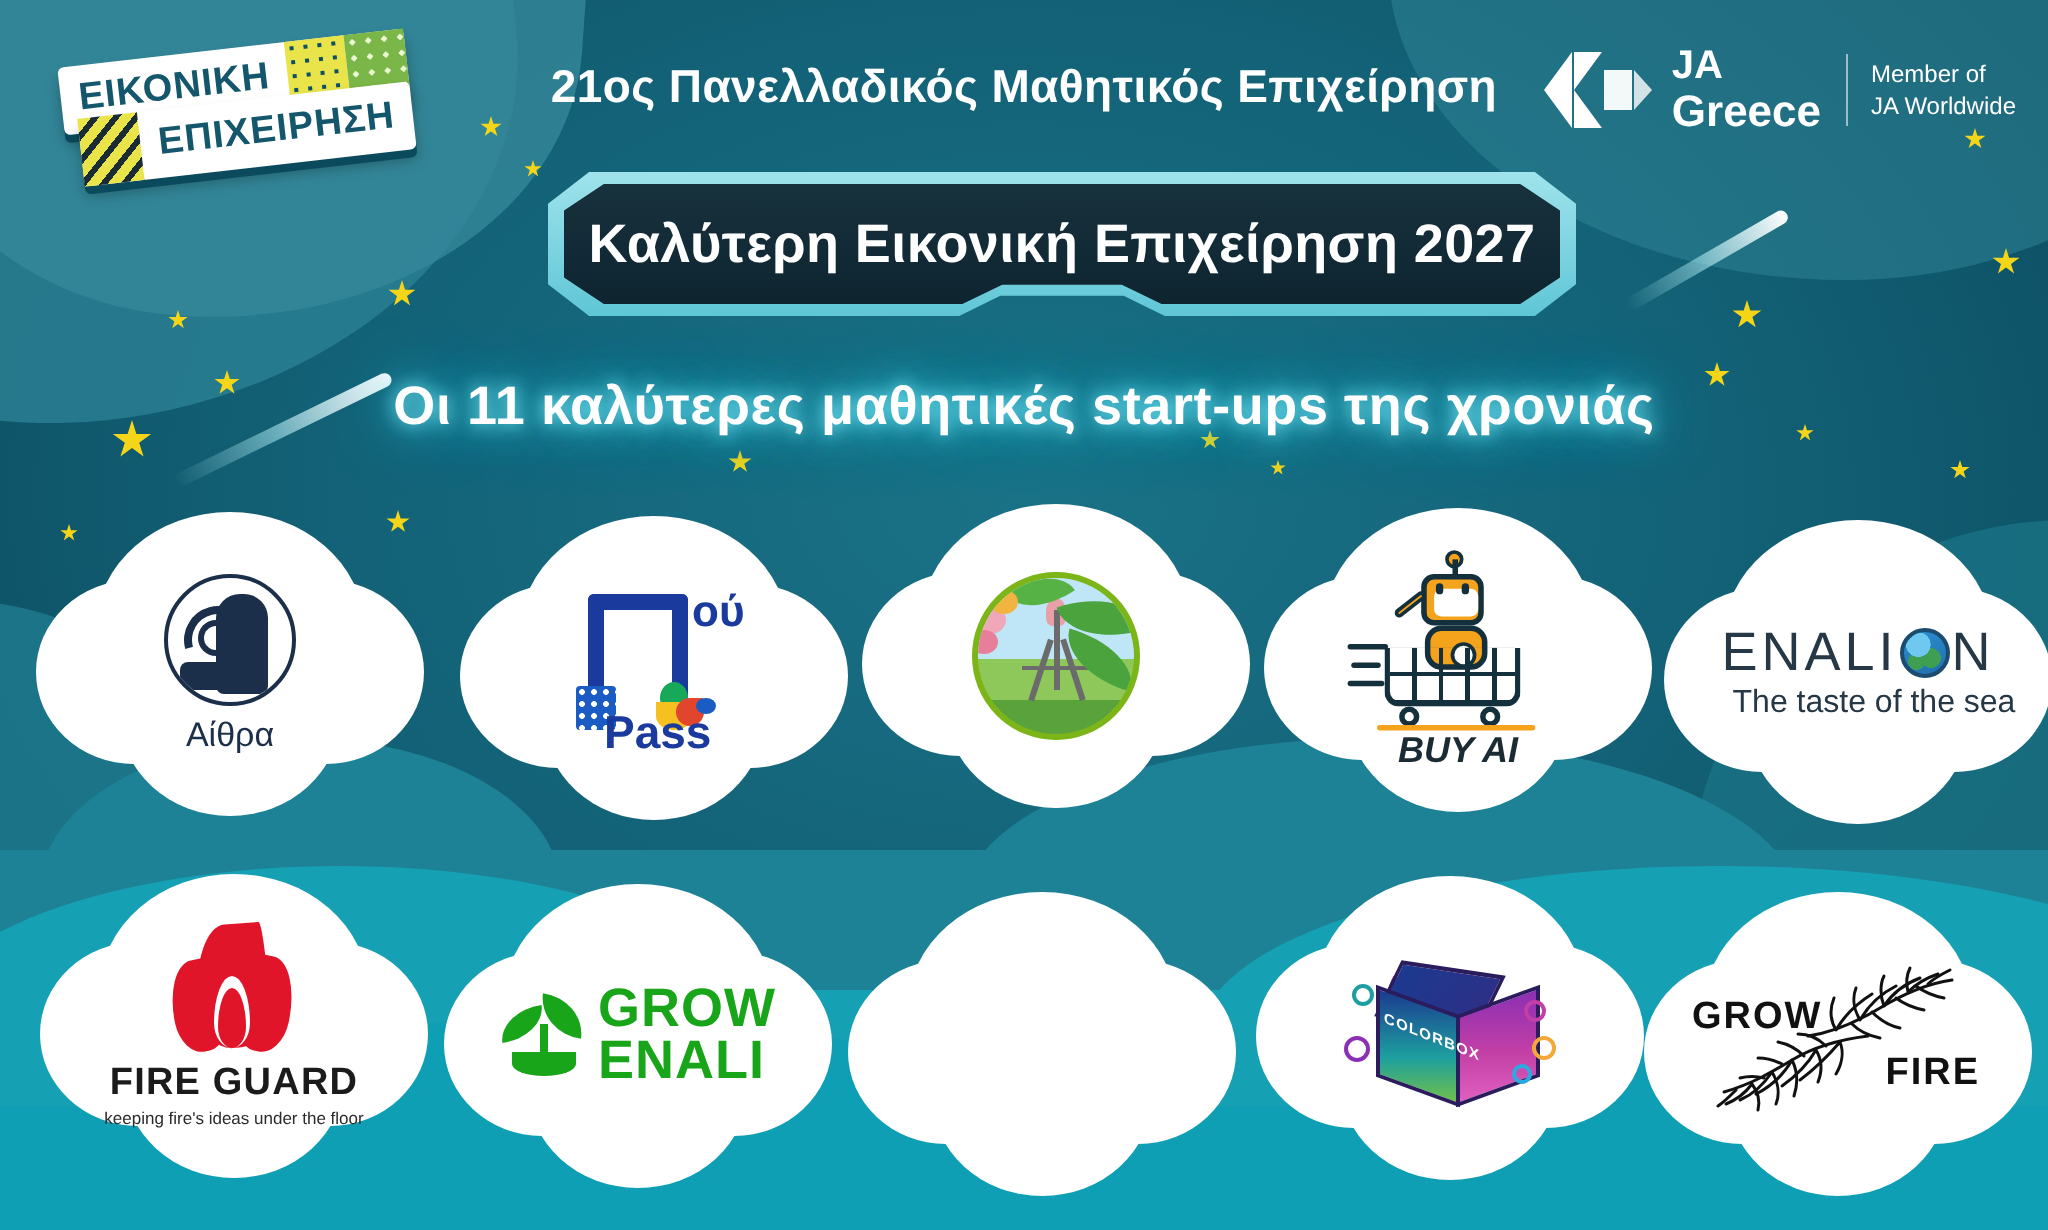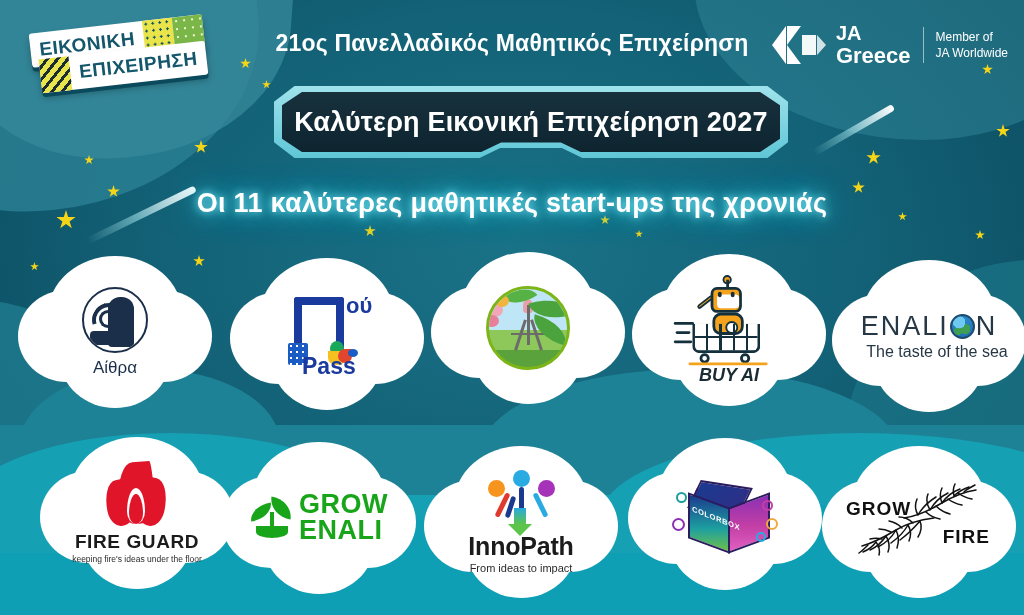--- a/index.html
+++ b/index.html
@@ -635,21 +635,21 @@
       <div class="cloud-content" style="width:178px;">
         <div class="enalion-row">
           <span class="enalion-txt">ENALI</span>
           <span class="globe"></span>
           <span class="enalion-txt">N</span>
         </div>
         <div class="enalion-sub">The taste of the sea</div>
       </div>
     </div>
 
-    <div class="cloud" style="left:40px; top:437px;">
+    <div class="cloud" style="left:20px; top:437px;">
       <div class="puff p1"></div>
         <div class="puff p2"></div>
         <div class="puff p3"></div>
         <div class="puff p4"></div>
       <div class="cloud-content">
         <div class="flame">
           <i class="f2"></i>
             <i class="f3"></i>
             <i class="f1"></i>
             <i class="f4"></i>
@@ -679,34 +679,20 @@
           </div>
         </div>
       </div>
     </div>
 
     <div class="cloud" style="left:424px; top:446px;">
       <div class="puff p1"></div>
         <div class="puff p2"></div>
         <div class="puff p3"></div>
         <div class="puff p4"></div>
-      <div class="cloud-content">
-        <div class="ip-art">
-          <div class="ip-dot l"></div>
-            <div class="ip-dot c"></div>
-            <div class="ip-dot r"></div>
-          <div class="ip-stroke s2"></div>
-            <div class="ip-stroke s3"></div>
-          <div class="ip-stroke s4"></div>
-            <div class="ip-stroke s1"></div>
-          <div class="ip-arrow"></div>
-        </div>
-        <div class="ip-name">InnoPath</div>
-        <div class="ip-tag">From ideas to impact</div>
-      </div>
     </div>
 
     <div class="cloud" style="left:628px; top:438px;">
       <div class="puff p1"></div>
         <div class="puff p2"></div>
         <div class="puff p3"></div>
         <div class="puff p4"></div>
       <div class="cloud-content">
         <div class="cbox">
           <div class="swirl w1"></div>

